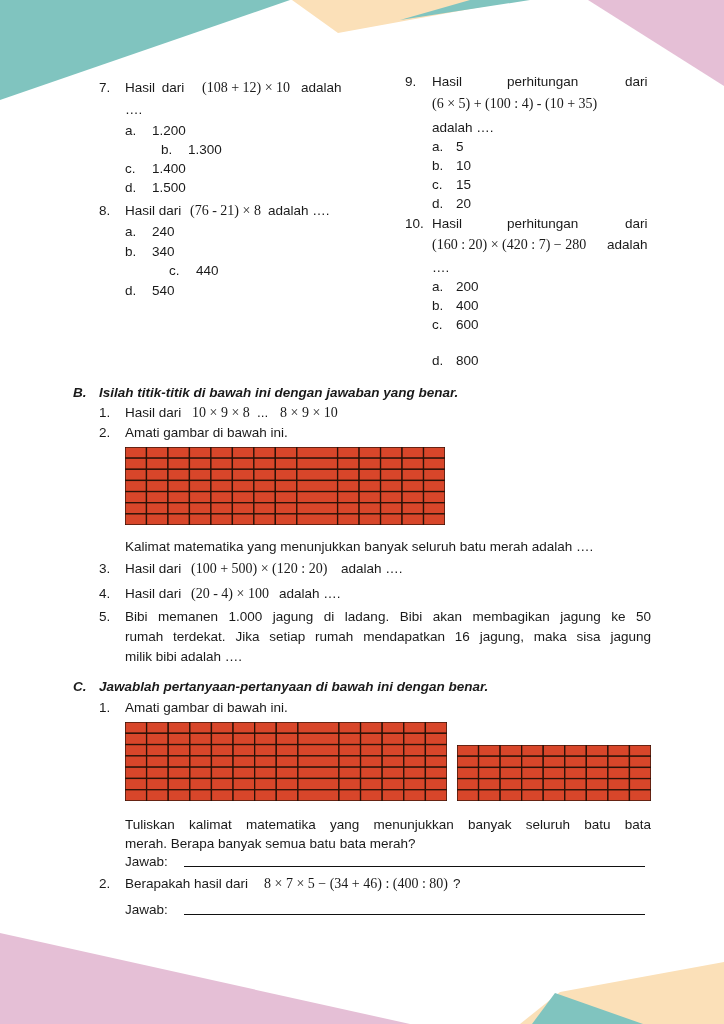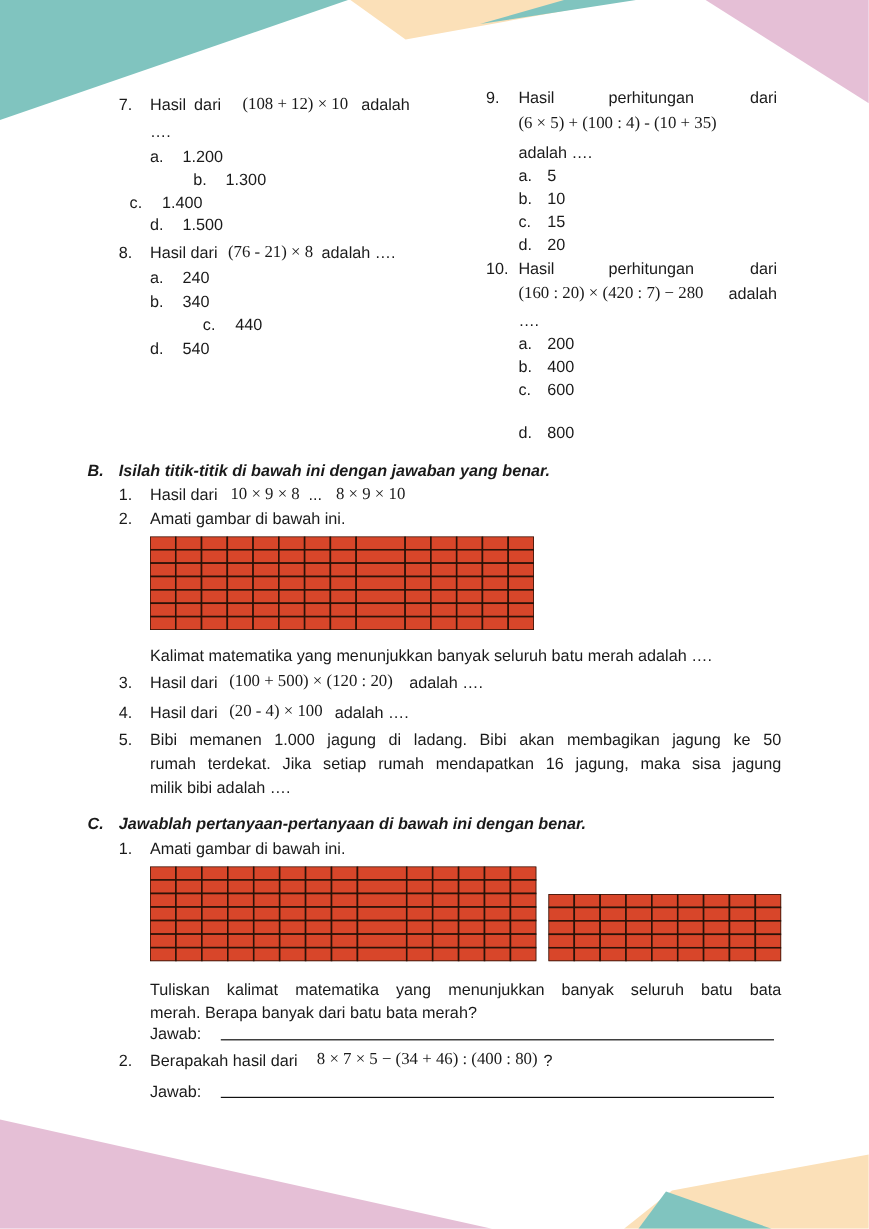--- a/index.html
+++ b/index.html
@@ -29,21 +29,21 @@
 </svg>
 
 <div>
   <span class="q" style="left:99px;top:78px;">7.</span>
   <span class="q" style="left:125px;top:78px;word-spacing:3px;">Hasil dari</span>
   <span class="q math" style="left:202px;top:78px;">(108 + 12) × 10</span>
   <span class="q" style="left:301px;top:78px;">adalah</span>
   <span class="q" style="left:125px;top:100px;">….</span>
   <div class="opt" style="left:125px;top:121px;"><span class="l">a.</span><span>1.200</span></div>
   <div class="opt" style="left:125px;top:140px;margin-left:36px;"><span class="l">b.</span><span>1.300</span></div>
-  <div class="opt" style="left:108px;top:159px;"><span class="l">c.</span><span>1.400</span></div>
+  <div class="opt" style="left:125px;top:159px;"><span class="l">c.</span><span>1.400</span></div>
   <div class="opt" style="left:125px;top:178px;"><span class="l">d.</span><span>1.500</span></div>
 </div>
 
 <div>
   <span class="q" style="left:99px;top:201px;">8.</span>
   <span class="q" style="left:125px;top:201px;">Hasil dari</span>
   <span class="q math" style="left:190px;top:201px;">(76 - 21) × 8</span>
   <span class="q" style="left:268px;top:201px;">adalah ….</span>
   <div class="opt" style="left:125px;top:222px;"><span class="l">a.</span><span>240</span></div>
   <div class="opt" style="left:125px;top:242px;"><span class="l">b.</span><span>340</span></div>
@@ -359,21 +359,21 @@
       <rect x="150.8888888888889" y="33.599999999999994" width="21.555555555555557" height="11.2" fill="#d8462a" stroke="#2a1208" stroke-width="1.3"></rect>
       <rect x="150.8888888888889" y="44.8" width="21.555555555555557" height="11.2" fill="#d8462a" stroke="#2a1208" stroke-width="1.3"></rect>
       <rect x="172.44444444444446" y="0" width="21.555555555555557" height="11.2" fill="#d8462a" stroke="#2a1208" stroke-width="1.3"></rect>
       <rect x="172.44444444444446" y="11.2" width="21.555555555555557" height="11.2" fill="#d8462a" stroke="#2a1208" stroke-width="1.3"></rect>
       <rect x="172.44444444444446" y="22.4" width="21.555555555555557" height="11.2" fill="#d8462a" stroke="#2a1208" stroke-width="1.3"></rect>
       <rect x="172.44444444444446" y="33.599999999999994" width="21.555555555555557" height="11.2" fill="#d8462a" stroke="#2a1208" stroke-width="1.3"></rect>
       <rect x="172.44444444444446" y="44.8" width="21.555555555555557" height="11.2" fill="#d8462a" stroke="#2a1208" stroke-width="1.3"></rect>
     </svg>
 
   <div class="q just" style="left:125px;top:815px;width:526px;text-align-last:justify;">Tuliskan kalimat matematika yang menunjukkan banyak seluruh batu bata</div>
-  <div class="q" style="left:125px;top:834px;">merah. Berapa banyak dari batu bata merah?</div>
+  <div class="q" style="left:125px;top:834px;">merah. Berapa banyak semua batu bata merah?</div>
   <span class="q" style="left:125px;top:852px;">Jawab:</span>
   <div class="line" style="left:184px;top:866px;width:461px;"></div>
 
   <span class="q" style="left:99px;top:874px;">2.</span>
   <span class="q" style="left:125px;top:874px;">Berapakah hasil dari</span>
   <span class="q math" style="left:264px;top:874px;">8 × 7 × 5 − (34 + 46) : (400 : 80)</span>
   <span class="q" style="left:453px;top:874px;">?</span>
   <span class="q" style="left:125px;top:900px;">Jawab:</span>
   <div class="line" style="left:184px;top:914px;width:461px;"></div>
 </div>

